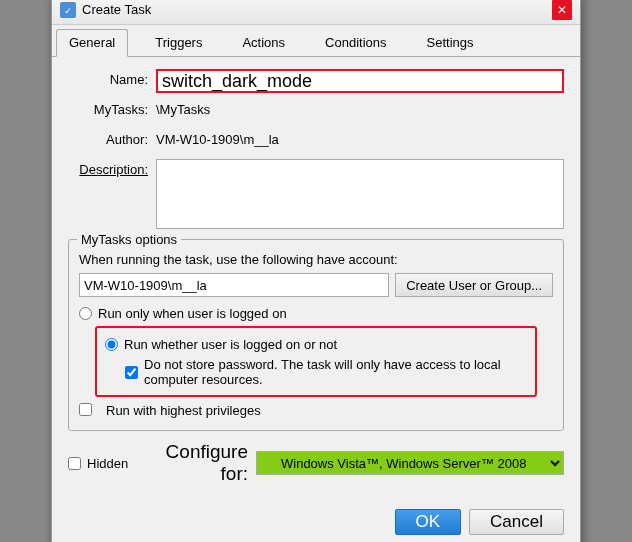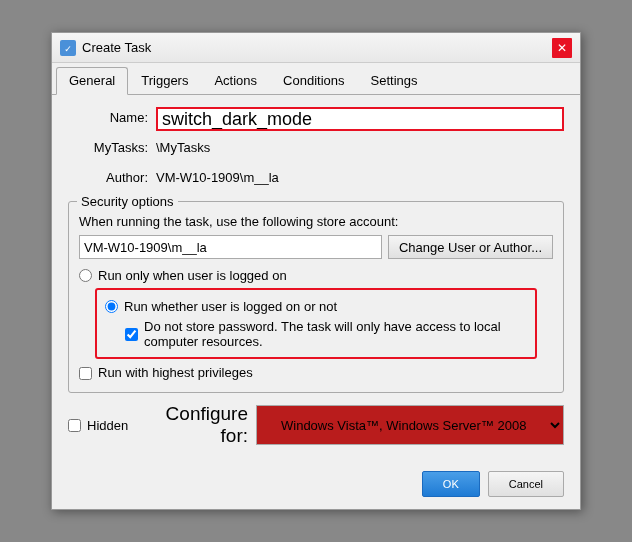--- a/index.html
+++ b/index.html
@@ -61,21 +61,21 @@
       display: flex;
       align-items: center;
       justify-content: center;
       border-radius: 1px;
     }
     .tab-bar {
       background: #f0f0f0;
       display: flex;
       border-bottom: 1px solid #aaa;
       padding: 4px 4px 0 4px;
-      gap: 0;
+      gap: 14px;
     }
     .tab {
       padding: 5px 12px;
       border: 1px solid transparent;
       cursor: pointer;
       font-size: 13px;
       background: transparent;
       border-radius: 3px 3px 0 0;
     }
     .tab.active {
@@ -191,22 +191,22 @@
     .checkbox-row {
       display: flex;
       align-items: center;
       gap: 6px;
       padding: 2px 0 2px 20px;
       font-size: 13px;
     }
     .checkbox-row input[type="checkbox"] { margin: 0; cursor: pointer; }
     .run-highest-row {
       display: flex;
-      align-items: flex-end;
-      gap: 6px;
+      align-items: flex-start;
+      gap: 14px;
       padding: 4px 0;
       font-size: 13px;
     }
     .run-highest-row input[type="checkbox"] { margin: 0; cursor: pointer; }
     .bottom-row {
       display: flex;
       align-items: center;
       gap: 8px;
       padding: 4px 0;
     }
@@ -216,39 +216,39 @@
       gap: 6px;
       font-size: 13px;
     }
     .configure-label {
       font-size: 19px;
       margin-left: 12px;
       text-align: right;
     }
     .configure-select {
       flex: 1;
-      height: 40px;
-      border: 1px solid #aaa;
-      font-size: 13px;
-      font-family: inherit;
-      background: #b91c1c;
+      height: 24px;
+      border: 1px solid #aaa;
+      font-size: 13px;
+      font-family: inherit;
+      background: #84cc16;
       padding: 0 20px;
     }
     .footer {
       display: flex;
       justify-content: flex-end;
       gap: 8px;
       padding: 8px 16px 12px;
     }
     .footer-btn {
       height: 26px;
       padding: 0 20px;
       border: 1px solid #aaa;
       background: linear-gradient(to bottom, #f5f5f5, #e0e0e0);
-      font-size: 11px;
+      font-size: 17px;
       font-family: inherit;
       cursor: pointer;
       border-radius: 2px;
     }
     .footer-btn.ok {
       background: linear-gradient(to bottom, #4a9ee8, #1e7ad4);
       color: white;
       border: 1px solid #1a6abf;
     }
   </style>
@@ -288,29 +288,33 @@
     <div class="form-row">
       <span class="form-label">MyTasks:</span>
       <span class="form-value">\MyTasks</span>
     </div>
 
     <div class="form-row">
       <span class="form-label">Author:</span>
       <span class="form-value">VM-W10-1909\m__la</span>
     </div>
 
+    <div class="form-row">
+      <span class="form-label underline">Description:</span>
+      <textarea class="desc-textarea" style=""></textarea>
+    </div>
 
     <div class="section-group">
-      <span class="section-title">Security options</span>
-
-      <div style="font-size:13px; margin-bottom:6px; margin-top:4px;">When running the task, use the following store account:</div>
+      <span class="section-title">MyTasks options</span>
+
+      <div style="font-size:13px; margin-bottom:6px; margin-top:4px;">When running the task, use the following have account:</div>
 
       <div class="security-row">
         <input class="account-field" type="text" value="VM-W10-1909\m__la" style="">
-        <button class="change-btn">Change User or Author...</button>
+        <button class="change-btn">Create User or Group...</button>
       </div>
 
       <div class="radio-row">
         <input type="radio" name="run_option" id="radio_logged" style="">
         <label for="radio_logged">Run only when user is logged on</label>
       </div>
 
       <div class="highlighted-section">
         <div class="radio-row">
           <input type="radio" name="run_option" id="radio_whether" checked="" style="">

